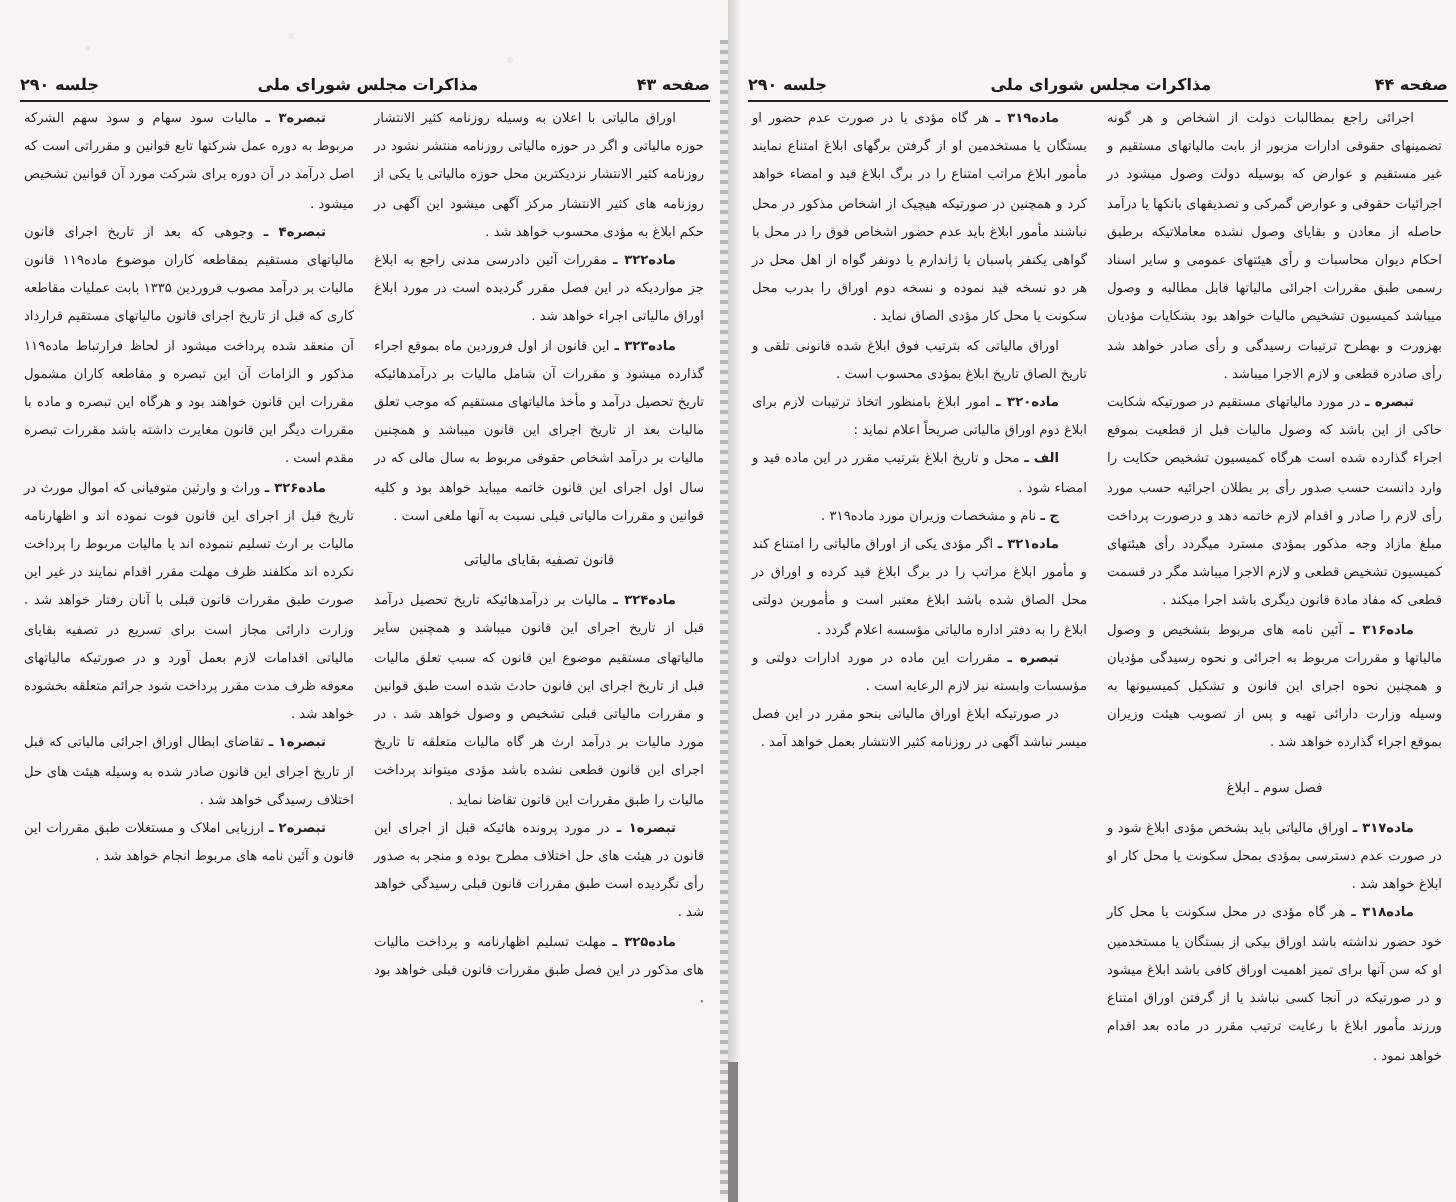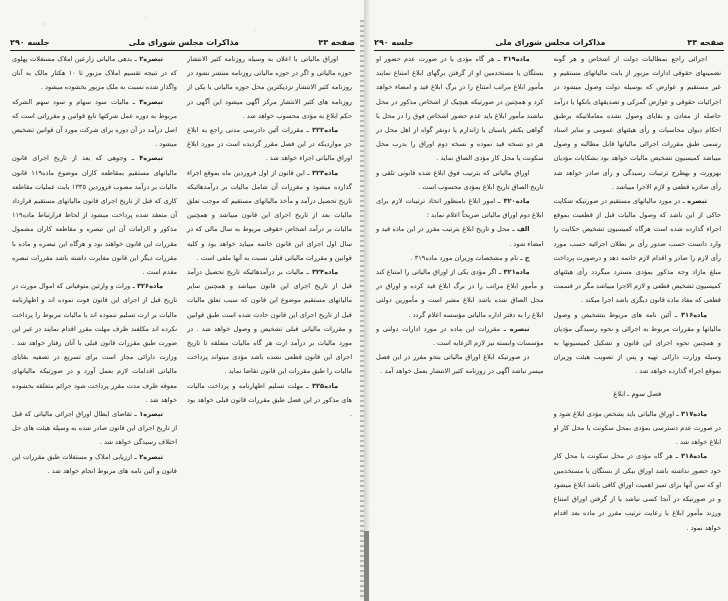--- a/index.html
+++ b/index.html
@@ -87,25 +87,26 @@
       <span>جلسه ۲۹۰</span>
       <div class="rule"></div>
     </div>
 
     <div class="columns">
 
       <div class="col">
           <p class="para"><span>اوراق مالیاتی با اعلان به وسیله روزنامه کثیر الانتشار حوزه مالیاتی و اگر در حوزه مالیاتی روزنامه منتشر نشود در روزنامه کثیر الانتشار نزدیکترین محل حوزه مالیاتی یا یکی از روزنامه های کثیر الانتشار مرکز آگهی میشود این آگهی در حکم ابلاغ به مؤدی محسوب خواهد شد .</span></p>
           <p class="para"><span class="art">ماده۳۲۲ ـ</span> <span>مقررات آئین دادرسی مدنی راجع به ابلاغ جز مواردیکه در این فصل مقرر گردیده است در مورد ابلاغ اوراق مالیاتی اجراء خواهد شد .</span></p>
           <p class="para"><span class="art">ماده۳۲۳ ـ</span> <span>این قانون از اول فروردین ماه بموقع اجراء گذارده میشود و مقررات آن شامل مالیات بر درآمدهائیکه تاریخ تحصیل درآمد و مأخذ مالیاتهای مستقیم که موجب تعلق مالیات بعد از تاریخ اجرای این قانون میباشد و همچنین مالیات بر درآمد اشخاص حقوقی مربوط به سال مالی که در سال اول اجرای این قانون خاتمه میباید خواهد بود و کلیه قوانین و مقررات مالیاتی قبلی نسبت به آنها ملغی است .</span></p>
+          <p class="heading">قانون تصفیه بقایای مالیاتی</p>
           <p class="para"><span class="art">ماده۳۲۴ ـ</span> <span>مالیات بر درآمدهائیکه تاریخ تحصیل درآمد قبل از تاریخ اجرای این قانون میباشد و همچنین سایر مالیاتهای مستقیم موضوع این قانون که سبب تعلق مالیات قبل از تاریخ اجرای این قانون حادث شده است طبق قوانین و مقررات مالیاتی قبلی تشخیص و وصول خواهد شد . در مورد مالیات بر درآمد ارث هر گاه مالیات متعلقه تا تاریخ اجرای این قانون قطعی نشده باشد مؤدی میتواند پرداخت مالیات را طبق مقررات این قانون تقاضا نماید .</span></p>
+          <p class="para"><span class="art">تبصره۱ ـ</span> <span>در مورد پرونده هائیکه قبل از اجرای این قانون در هیئت های حل اختلاف مطرح بوده و منجر به صدور رأی نگردیده است طبق مقررات قانون قبلی رسیدگی خواهد شد .</span></p>
           <p class="para"><span class="art">ماده۳۲۵ ـ</span> <span>مهلت تسلیم اظهارنامه و پرداخت مالیات های مذکور در این فصل طبق مقررات قانون قبلی خواهد بود .</span></p>
         </div>
       <div class="col">
-          <p class="para"><span class="art">تبصره۲ ـ</span> <span>بدهی مالیاتی زارعین املاک مستغلات پهلوی که در نتیجه تقسیم املاک مزبور تا ۱۰ هکتار مالک به آنان واگذار شده نسبت به ملک مزبور بخشوده میشود .</span></p>
           <p class="para"><span class="art">تبصره۳ ـ</span> <span>مالیات سود سهام و سود سهم الشرکه مربوط به دوره عمل شرکتها تابع قوانین و مقرراتی است که اصل درآمد در آن دوره برای شرکت مورد آن قوانین تشخیص میشود .</span></p>
           <p class="para"><span class="art">تبصره۴ ـ</span> <span>وجوهی که بعد از تاریخ اجرای قانون مالیاتهای مستقیم بمقاطعه کاران موضوع ماده۱۱۹ قانون مالیات بر درآمد مصوب فروردین ۱۳۳۵ بابت عملیات مقاطعه کاری که قبل از تاریخ اجرای قانون مالیاتهای مستقیم قرارداد آن منعقد شده پرداخت میشود از لحاظ فرارتباط ماده۱۱۹ مذکور و الزامات آن این تبصره و مقاطعه کاران مشمول مقررات این قانون خواهند بود و هرگاه این تبصره و ماده با مقررات دیگر این قانون مغایرت داشته باشد مقررات تبصره مقدم است .</span></p>
           <p class="para"><span class="art">ماده۳۲۶ ـ</span> <span>وراث و وارثین متوفیانی که اموال مورث در تاریخ قبل از اجرای این قانون فوت نموده اند و اظهارنامه مالیات بر ارث تسلیم ننموده اند یا مالیات مربوط را پرداخت نکرده اند مکلفند ظرف مهلت مقرر اقدام نمایند در غیر این صورت طبق مقررات قانون قبلی با آنان رفتار خواهد شد . وزارت دارائی مجاز است برای تسریع در تصفیه بقایای مالیاتی اقدامات لازم بعمل آورد و در صورتیکه مالیاتهای معوقه ظرف مدت مقرر پرداخت شود جرائم متعلقه بخشوده خواهد شد .</span></p>
           <p class="para"><span class="art">تبصره۱ ـ</span> <span>تقاضای ابطال اوراق اجرائی مالیاتی که قبل از تاریخ اجرای این قانون صادر شده به وسیله هیئت های حل اختلاف رسیدگی خواهد شد .</span></p>
           <p class="para"><span class="art">تبصره۲ ـ</span> <span>ارزیابی املاک و مستغلات طبق مقررات این قانون و آئین نامه های مربوط انجام خواهد شد .</span></p>
         </div>
     </div>
     <div class="gutter-left"></div>
   </div>
 

